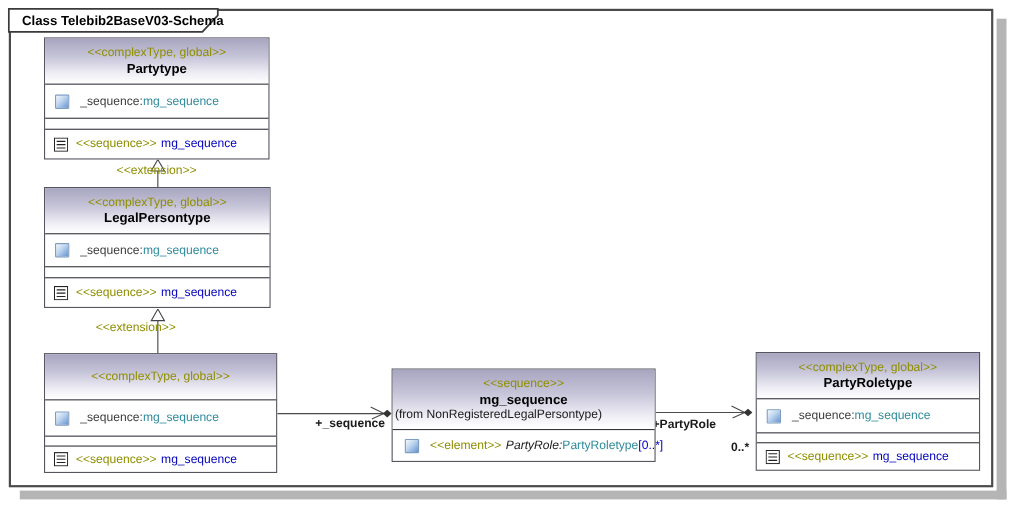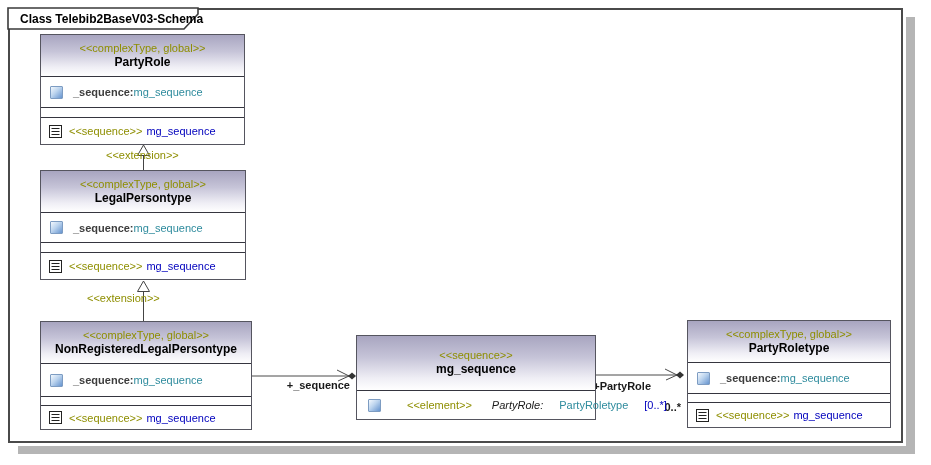--- a/index.html
+++ b/index.html
@@ -24,21 +24,21 @@
   .row { display:flex; align-items:center; border-top:1px solid #35353f; font-size:11px; white-space:nowrap; }
   .row.attr { padding-left:9px; }
   .row.seqr { padding-left:8px; }
   .attr-icon { width:13px; height:13px; flex:0 0 13px; margin-right:10px;
                border:1px solid #7d9cc2; border-radius:1px;
                background:linear-gradient(135deg,#f3f8fd 0%,#bcd4ee 45%,#6694cf 100%); }
   .seq-icon { width:13px; height:13px; flex:0 0 13px; margin-right:7px; }
   .t-olive { color:#8e8e00; }
   .t-teal  { color:#2e8b9d; }
   .t-navy  { color:#0000bd; }
-  .t-dark  { color:#3d3d3d;font-weight:bold; }
+  .t-dark  { color:#3d3d3d; }
   .t-black { color:#1a1a1a;font-style:italic; }
   .sp { margin-left:4px; }
 
   
   .conn { position:absolute; }
   .lbl { position:absolute; font-size:11px; white-space:nowrap; }
   .lbl.olive { color:#8e8e00; }
   .lbl.black { color:#1a1a1a;font-weight:bold; }
   .ralign { text-align:right; }
 </style>
@@ -81,21 +81,21 @@
     <line x1="0" y1="8" x2="83" y2="8" stroke="#4a4a4a" stroke-width="1"></line>
     <path d="M69,2 L81,8 M70,13 L81,8" fill="none" stroke="#4a4a4a" stroke-width="1"></path>
     <polygon points="80,8 84,4.5 88,8 84,11.5" fill="#333333"></polygon>
   </svg>
   <div class="lbl black ralign" style="left:571px;top:380px;width:80px;">+PartyRole</div>
   <div class="lbl black ralign" style="left:620px;top:401px;width:61px;">0..*</div>
 
   <div class="cls" style="left:40px;top:34px;width:205px;height:111px;">
     <div class="hdr" style="height:41px;">
       <div class="stereo">&lt;&lt;complexType, global&gt;&gt;</div>
-      <div class="title">PartyRole</div>
+      <div class="title">Partytype</div>
     </div>
     <div class="row attr" style="height:31px;">
       <span class="attr-icon"></span>
       <span class="t-dark">_sequence:</span>
         <span class="t-teal">mg_sequence</span>
     </div>
     <div class="row" style="height:10px;"></div>
     <div class="row seqr" style="flex:1;">
       <svg class="seq-icon" viewBox="0 0 13 13">
         <rect x="0.5" y="0.5" width="12" height="12" fill="#fff" stroke="#222"></rect>
@@ -127,21 +127,20 @@
         <line x1="2.5" y1="9.5" x2="10.5" y2="9.5" stroke="#222"></line>
       </svg>
       <span class="t-olive">&lt;&lt;sequence&gt;&gt;</span>
         <span class="t-navy sp">mg_sequence</span>
     </div>
   </div>
 
   <div class="cls" style="left:40px;top:321px;width:212px;height:109px;">
     <div class="hdr" style="height:41px;">
       <div class="stereo">&lt;&lt;complexType, global&gt;&gt;</div>
-      <div class="title">NonRegisteredLegalPersontype</div>
     </div>
     <div class="row attr" style="height:33px;">
       <span class="attr-icon"></span>
       <span class="t-dark">_sequence:</span>
         <span class="t-teal">mg_sequence</span>
     </div>
     <div class="row" style="height:9px;"></div>
     <div class="row seqr" style="flex:1;">
       <svg class="seq-icon" viewBox="0 0 13 13">
         <rect x="0.5" y="0.5" width="12" height="12" fill="#fff" stroke="#222"></rect>
@@ -151,22 +150,23 @@
       </svg>
       <span class="t-olive">&lt;&lt;sequence&gt;&gt;</span>
         <span class="t-navy sp">mg_sequence</span>
     </div>
   </div>
 
   <div class="cls" style="left:356px;top:335px;width:240px;height:85px;">
     <div class="hdr" style="height:54px;">
       <div class="stereo">&lt;&lt;sequence&gt;&gt;</div>
       <div class="title">mg_sequence</div>
+      <div class="fromline">(from NonRegisteredLegalPersontype)</div>
     </div>
-    <div class="row attr" style="flex:1;padding-left:11px;gap:16px;">
+    <div class="row attr" style="flex:1;padding-left:11px;">
       <span class="attr-icon"></span>
       <span class="t-olive">&lt;&lt;element&gt;&gt;</span>
         <span class="t-black sp">PartyRole:</span>
         <span class="t-teal">PartyRoletype</span>
         <span class="t-navy">[0..*]</span>
     </div>
   </div>
 
   <div class="cls" style="left:687px;top:320px;width:204px;height:108px;">
     <div class="hdr" style="height:41px;">

